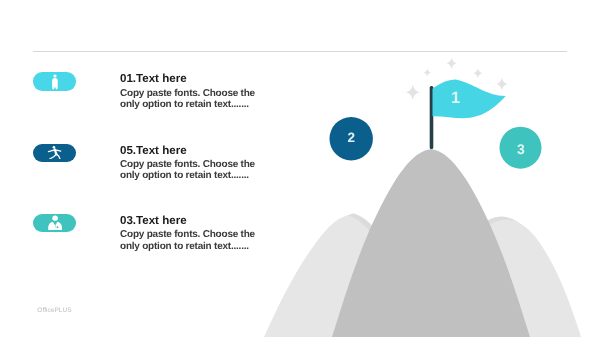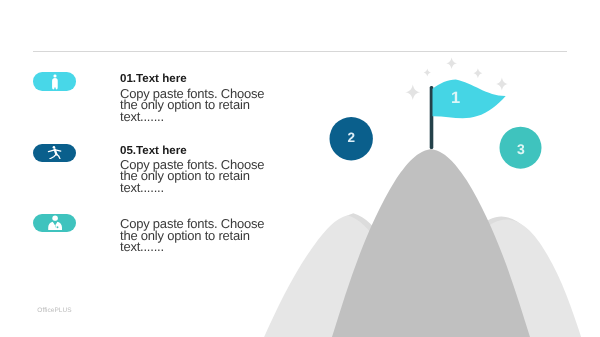--- a/index.html
+++ b/index.html
@@ -7,21 +7,21 @@
   .slide{position:relative;width:600px;height:337px;background:#fff;overflow:hidden;transform:translateZ(0);}
   .divider{position:absolute;left:33px;top:50.5px;width:534px;height:1px;background:#d7d7d7;}
   .art{position:absolute;left:0;top:0;width:600px;height:337px;}
   .row{position:absolute;left:33px;width:230px;}
   .pill{position:absolute;left:0;top:0;width:43.3px;height:18.3px;border-radius:9.2px;}
   .pill svg{position:absolute;left:50%;top:50%;transform:translate(-50%,-50%);}
   .pill svg.abs{position:absolute;left:auto;top:auto;transform:none;}
   .pill svg.off1{margin-top:0.8px;}
   .txt{position:absolute;left:59px;top:1px;margin-left:28px;}
   .title{font-size:11.6px;letter-spacing:-0.02px;font-weight:bold;color:#1b1b1b;line-height:11px;white-space:nowrap;}
-  .desc{font-size:13px;letter-spacing:-0.22px;color:#3a3a3a;line-height:11.4px;width:153px;margin-top:3.4px;}
+  .desc{font-size:10px;letter-spacing:-0.22px;color:#3a3a3a;line-height:11.4px;width:153px;margin-top:3.4px;font-weight:bold;}
   .brand{position:absolute;left:37.3px;top:306.6px;font-size:6.5px;color:#bcbcbc;letter-spacing:0.05px;}
   .num{position:absolute;font-weight:bold;text-align:center;}
   .num-flag{left:445.5px;top:89.7px;width:20px;font-size:16.5px;line-height:16.5px;color:#DCF6F8;}
   .num-c2{left:341.2px;top:131.2px;width:20px;font-size:13.5px;line-height:13.5px;color:#DCEEF7;}
   .num-c3{left:510.8px;top:141.5px;width:20px;font-size:14px;line-height:14px;color:#DFF6F4;}
 </style>
 </head>
 <body>
 
 <div class="slide">
@@ -91,18 +91,19 @@
         <path d="M52.7 221.9 L 55 225.4 L 57.3 221.9 C 60.2 222.5 61.9 224.6 61.9 227.7 L 61.9 230.3 L 48.1 230.3 L 48.1 227.7 C 48.1 224.6 49.8 222.5 52.7 221.9 Z" fill="#fff"></path>
         <g fill="none" stroke="#3FC3BE" stroke-width="0.4" stroke-linecap="round">
           <path d="M52.8 221.3 L 57.2 221.3"></path>
           <path d="M53.5 222.3 L 55.4 225.6 L 55.4 227.2"></path>
           <path d="M56.6 222.3 L 55.6 224.2"></path>
         </g>
         <circle cx="57.4" cy="227.5" r="0.95" fill="#3FC3BE"></circle>
       </svg>
     </div>
     <div class="txt">
+      <div class="title"><span>03.</span><span>Text here</span></div>
       <div class="desc">Copy paste fonts. Choose the only option to retain text.......</div>
     </div>
   </div>
 
   <div class="brand">OfficePLUS</div>
 </div>
 
 </body></html>

